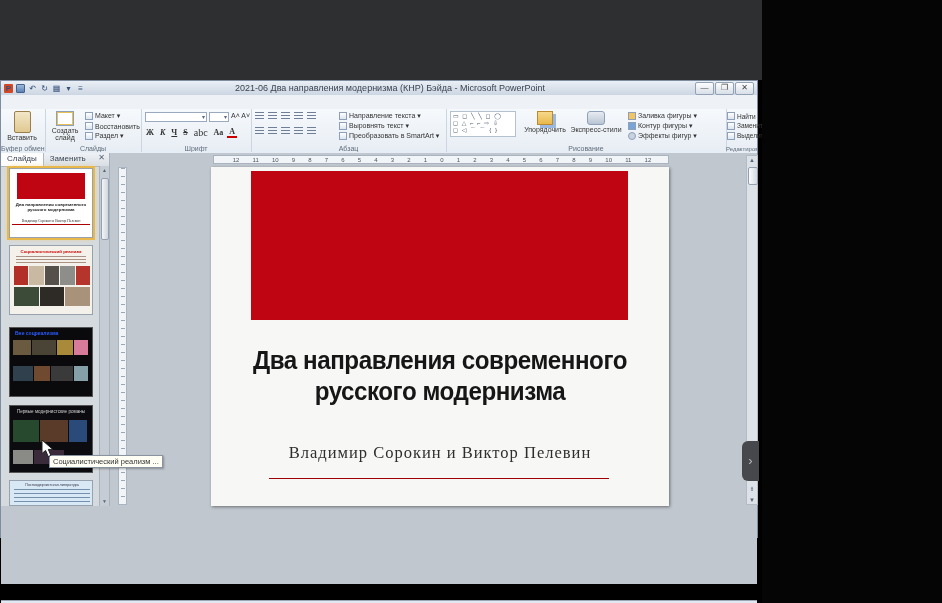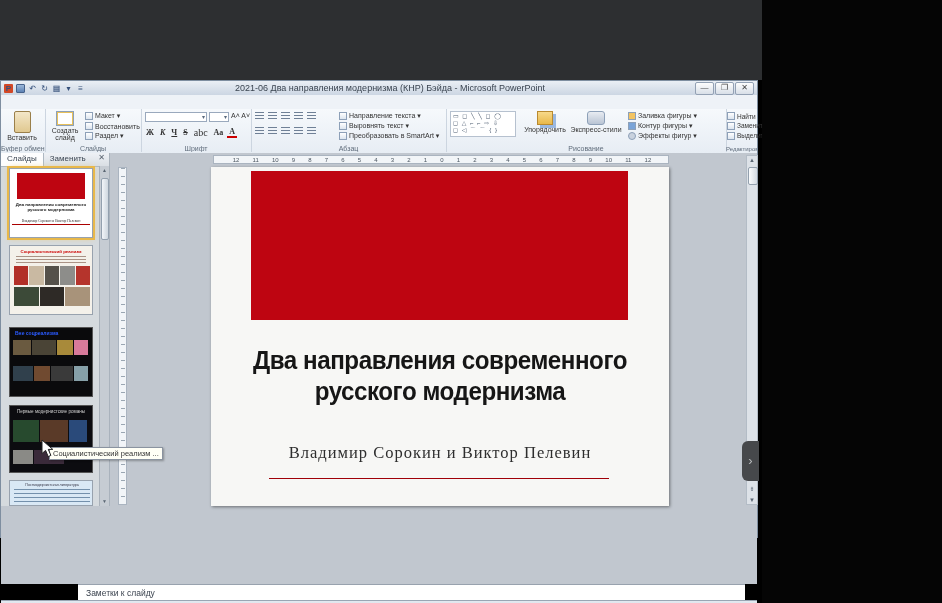--- a/index.html
+++ b/index.html
@@ -66,21 +66,21 @@
   .t2-lines{position:absolute;left:6px;top:10px;width:70px;height:8px;background:repeating-linear-gradient(#8a6a5a 0 1px,transparent 1px 3px);opacity:.7;}
   .t2-pics{position:absolute;left:4px;top:20px;width:76px;height:40px;display:flex;flex-wrap:wrap;gap:1px;}
   .t2-pics div{flex:1 1 13px;min-width:13px;height:19px;}
   .t34-pics{position:absolute;left:3px;top:12px;width:78px;height:50px;display:flex;flex-wrap:wrap;gap:1px;}
   .t34-pics div{height:15px;}
   .t3-title{position:absolute;left:2px;top:2px;width:60px;font-size:5px;font-weight:bold;color:#2b5bff;text-align:left;padding-left:3px;}
   .t4-title{position:absolute;left:2px;top:3px;width:78px;font-size:4.6px;color:#cfcfcf;text-align:center;}
   .t5-lines{position:absolute;left:4px;top:8px;width:76px;height:40px;background:repeating-linear-gradient(#5a7a9a 0 1px,transparent 1px 4px);opacity:.8;}
   .t5-title{position:absolute;left:4px;top:2px;width:76px;font-size:3.6px;color:#334;text-align:center;}
   
-  .tooltip{left:48px;top:294px;height:11px;background:#fffff6;border:1px solid #8a93a0;font-size:7.5px;color:#333;padding:0 3px;line-height:11px;white-space:nowrap;box-shadow:1px 1px 2px rgba(0,0,0,.3);z-index:30;}
+  .tooltip{left:48px;top:302px;height:11px;background:#fffff6;border:1px solid #8a93a0;font-size:7.5px;color:#333;padding:0 3px;line-height:11px;white-space:nowrap;box-shadow:1px 1px 2px rgba(0,0,0,.3);z-index:30;}
   
   .hruler{left:212px;top:2px;width:456px;height:9px;background:#f2f5f8;border:1px solid #aab4c0;box-sizing:border-box;overflow:hidden;}
   .hruler .nums{position:absolute;left:0;top:0;width:456px;text-align:center;font-size:6px;color:#4a5560;word-spacing:11.5px;letter-spacing:0;line-height:9px;white-space:nowrap;}
   .vruler{left:117px;top:14px;width:9px;height:338px;background:#f2f5f8;border:1px solid #aab4c0;box-sizing:border-box;
      background-image:repeating-linear-gradient(#9aa6b2 0 1px,transparent 1px 8px);background-size:4px 100%;background-repeat:no-repeat;background-position:2px 0;}
   .slide{left:210px;top:14px;width:458px;height:339px;background:#f7f7f5;box-shadow:1px 1px 3px rgba(0,0,0,.45);}
   .redrect{position:absolute;left:40px;top:4px;width:377px;height:149px;background:#be0511;}
   .stitle{position:absolute;left:24px;top:178px;width:410px;text-align:center;font-size:26px;line-height:31px;font-weight:bold;color:#161616;transform:scaleX(.93);letter-spacing:-0.5px;}
   .ssub{position:absolute;left:40px;top:276px;width:378px;text-align:center;font-size:16.5px;color:#2e2e2e;font-family:"Liberation Serif",serif;letter-spacing:1px;}
   .sunderline{position:absolute;left:58px;top:311px;width:340px;height:0;border-top:1.5px solid #a00008;}
@@ -339,21 +339,20 @@
       </div>
 
       <div class="abs chevtab">›</div>
 
       <div class="abs tooltip">Социалистический реализм ...</div>
       <svg class="abs" style="left:40px;top:286px;z-index:40;" width="13" height="19" viewBox="0 0 13 19">
         <path d="M1 1 L1 14.5 L4.6 11.4 L7.2 17.6 L9.9 16.4 L7.3 10.4 L11.8 10.4 Z" fill="#fff" stroke="#222" stroke-width="1"></path>
       </svg>
     </div>
 
-    <div class="abs notes">Заметки к слайду</div>
 
     <div class="abs statusbar">
       
       
       
       
     </div>
   </div>
 
   <div class="abs panelbg">

